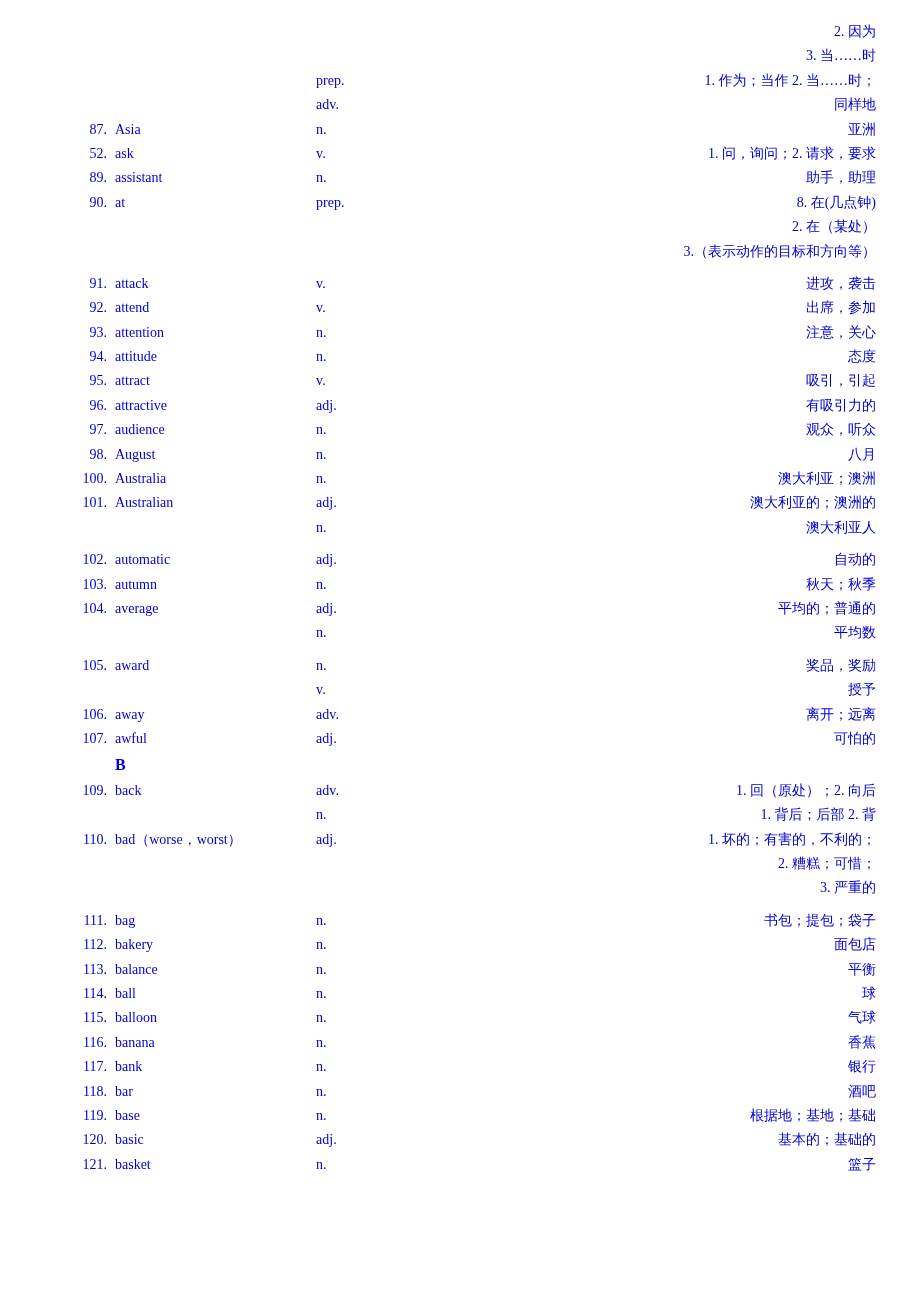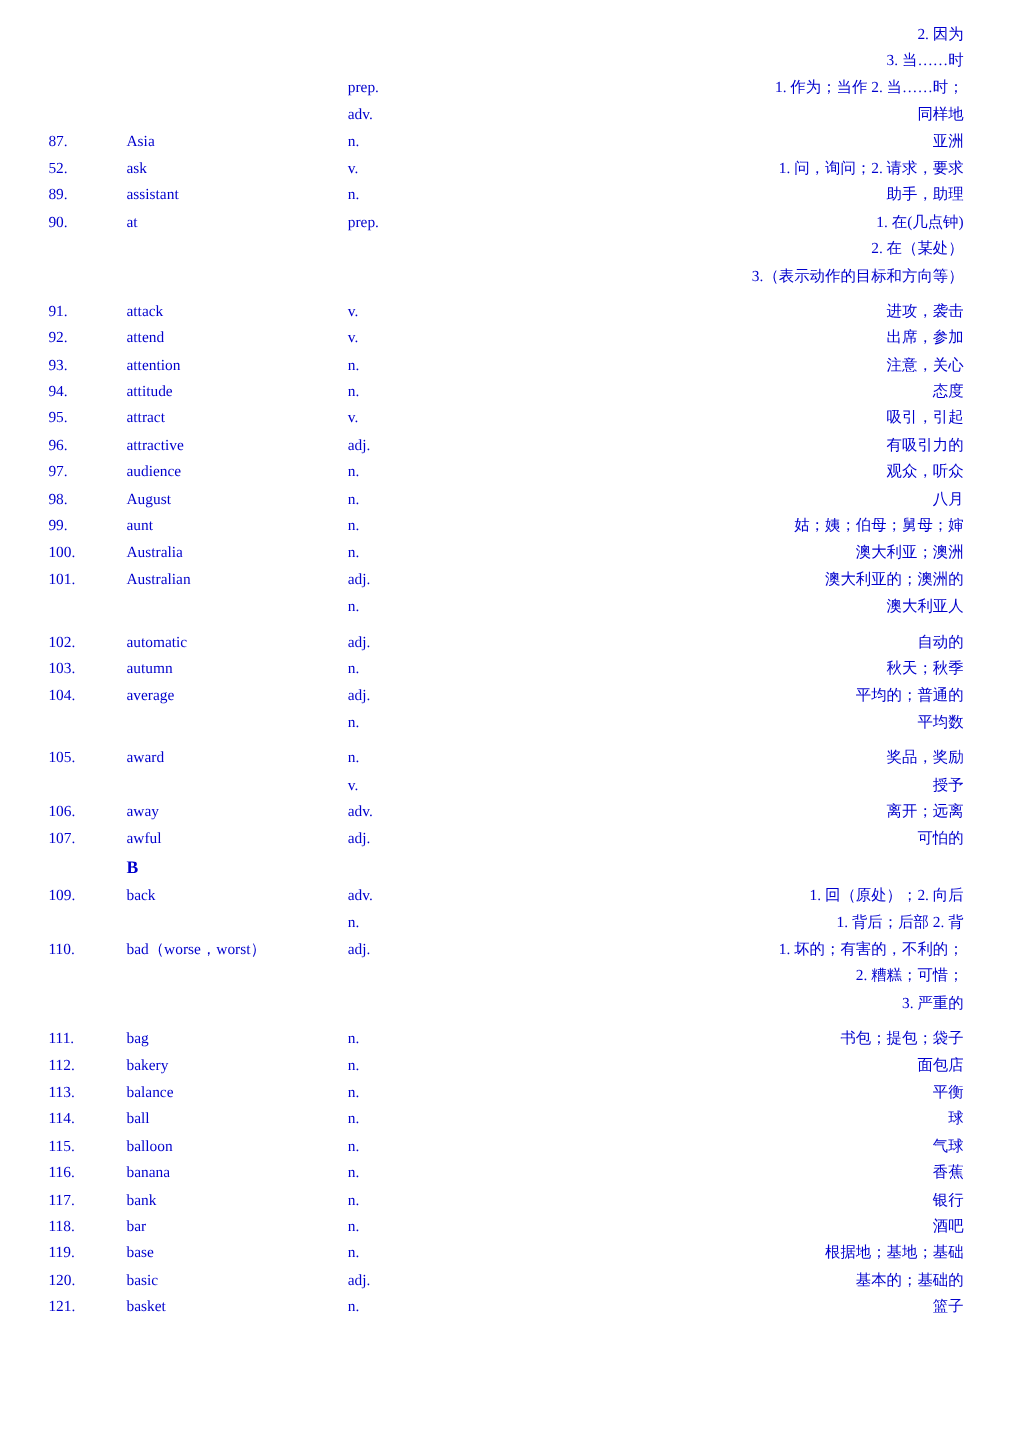--- a/index.html
+++ b/index.html
@@ -26,20 +26,21 @@
     .entry-table td {
       padding: 1px 4px;
       vertical-align: top;
       color: #0000cc;
       font-size: 14px;
       line-height: 1.6;
       white-space: nowrap;
     }
     .col-num {
       width: 60px;
+      text-align: right;
       padding-right: 6px;
     }
     .col-word {
       width: 170px;
     }
     .col-pos {
       width: 60px;
     }
     .col-def {
       width: 420px;
@@ -104,21 +105,21 @@
         <tr>
           <td class="col-num">89.</td>
           <td class="col-word">assistant</td>
           <td class="col-pos">n.</td>
           <td class="col-def">助手，助理</td>
         </tr>
         <tr>
           <td class="col-num">90.</td>
           <td class="col-word">at</td>
           <td class="col-pos">prep.</td>
-          <td class="col-def">1. 在(几点钟)</td>
+          <td class="col-def">8. 在(几点钟)</td>
         </tr>
         <tr>
           <td class="col-num"></td>
           <td class="col-word"></td>
           <td class="col-pos"></td>
           <td class="col-def">2. 在（某处）</td>
         </tr>
         <tr>
           <td class="col-num"></td>
           <td class="col-word"></td>
@@ -168,26 +169,20 @@
           <td class="col-num">97.</td>
           <td class="col-word">audience</td>
           <td class="col-pos">n.</td>
           <td class="col-def">观众，听众</td>
         </tr>
         <tr>
           <td class="col-num">98.</td>
           <td class="col-word">August</td>
           <td class="col-pos">n.</td>
           <td class="col-def">八月</td>
-        </tr>
-        <tr>
-          <td class="col-num">99.</td>
-          <td class="col-word">aunt</td>
-          <td class="col-pos">n.</td>
-          <td class="col-def">姑；姨；伯母；舅母；婶</td>
         </tr>
         <tr>
           <td class="col-num">100.</td>
           <td class="col-word">Australia</td>
           <td class="col-pos">n.</td>
           <td class="col-def">澳大利亚；澳洲</td>
         </tr>
         <tr>
           <td class="col-num">101.</td>
           <td class="col-word">Australian</td>

